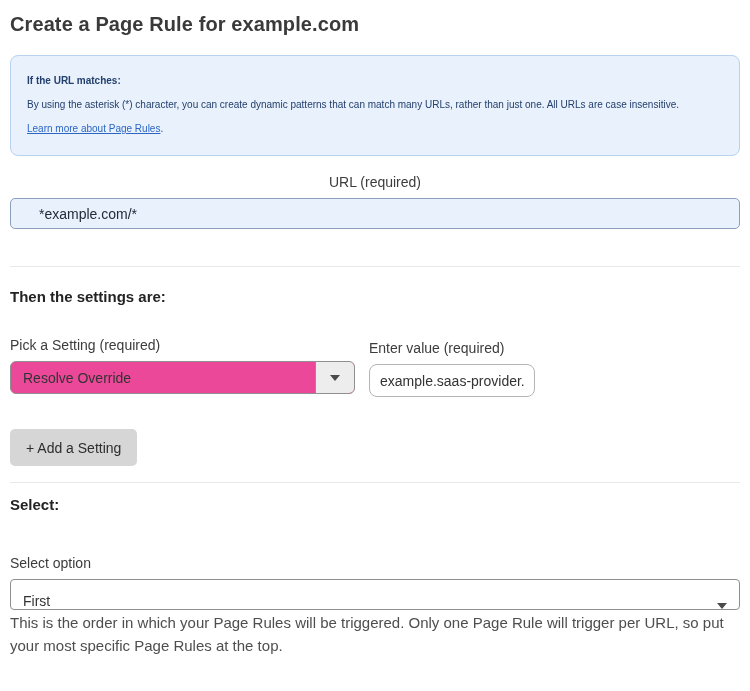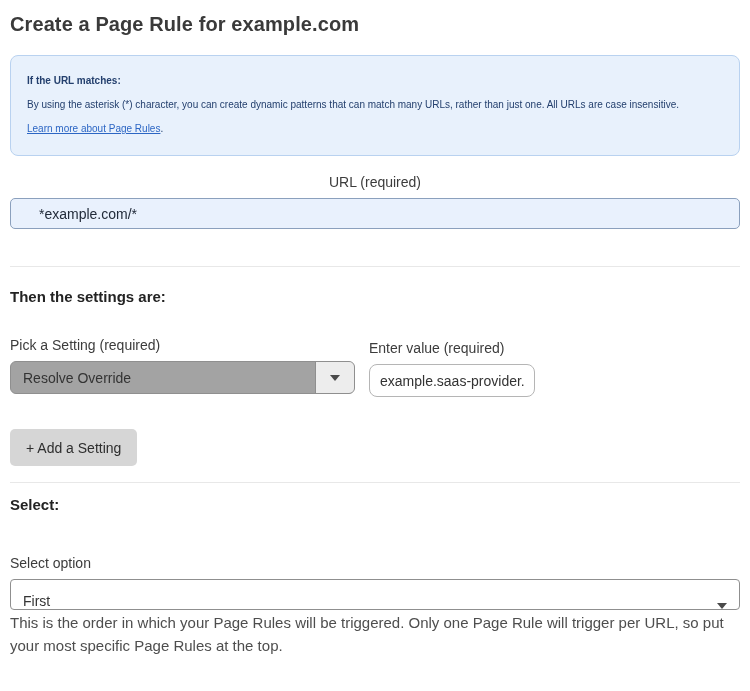--- a/index.html
+++ b/index.html
@@ -80,21 +80,21 @@
     margin-top: 29px;
     display: flex;
     align-items: center;
     gap: 14px;
   }
   .setting-col { width: 345px; }
 
   .select-box {
     margin-top: 7px;
     height: 33px;
-    background: #a3a3a3;
+    background: #ec4899;
     border: 1px solid #8f8f8f;
     border-radius: 6px;
     display: flex;
     align-items: stretch;
     cursor: pointer;
     overflow: hidden;
   }
   .select-box .select-value {
     flex: 1;
     display: flex;

